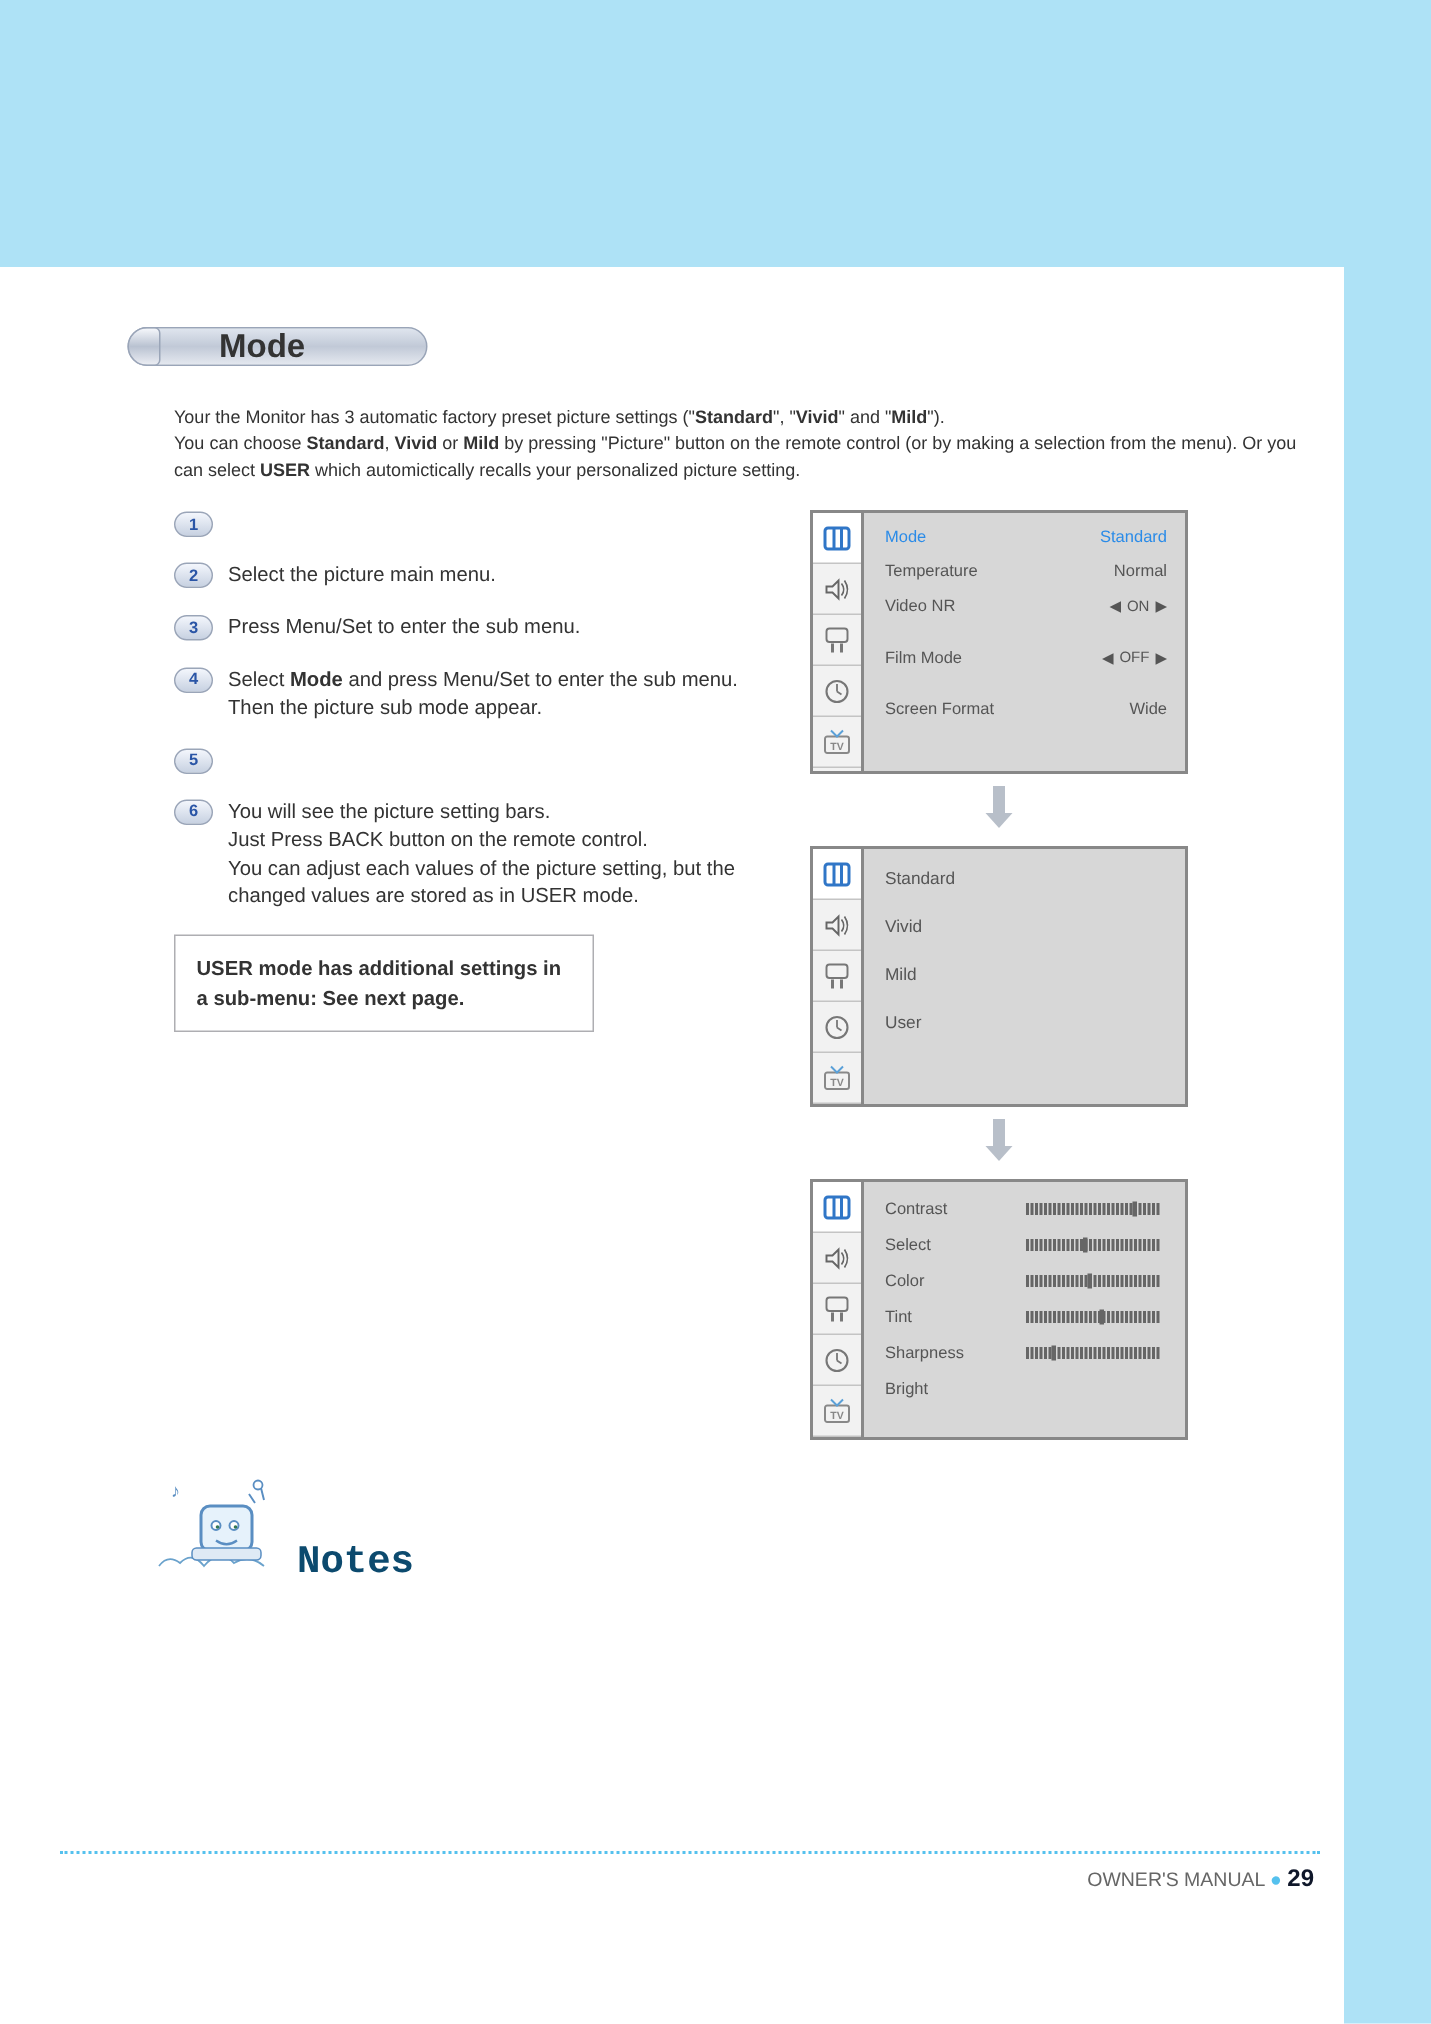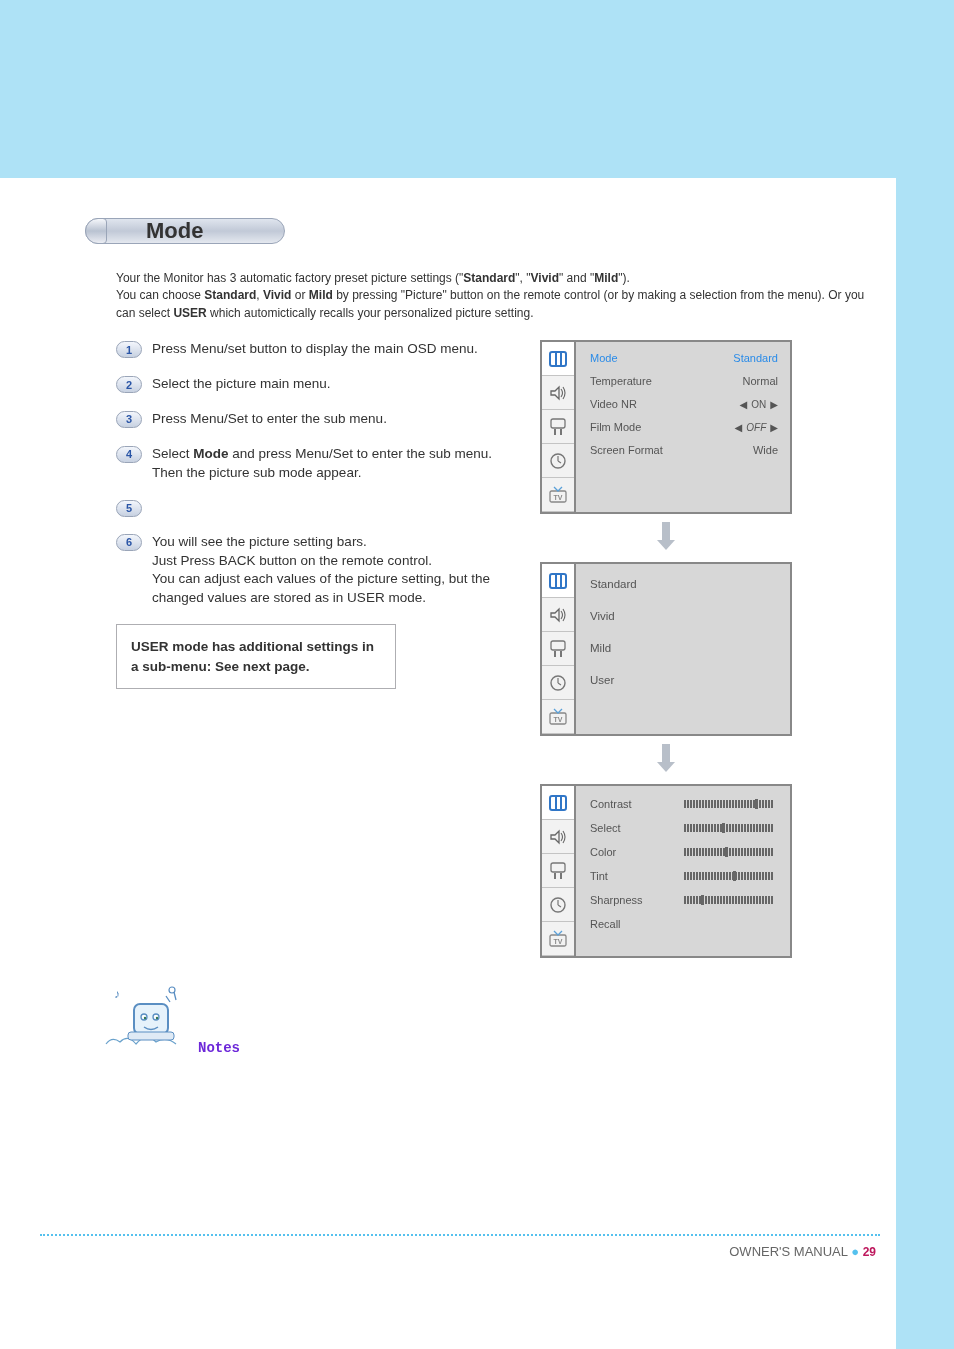--- a/index.html
+++ b/index.html
@@ -194,42 +194,42 @@
     position: absolute;
     left: 104px;
     top: 984px;
     display: flex;
     align-items: flex-end;
     gap: 4px;
   }
   .notes-title {
     font-family: "Courier New", monospace;
     font-weight: bold;
-    font-size: 14px;
-    color: #6d28d9;
+    font-size: 26px;
+    color: #0c4a6e;
   }
   .dotted-hr {
     position: absolute;
     left: 40px;
     right: 74px;
     top: 1234px;
     border: none;
     border-top: 2.5px dotted #55c1ee;
   }
   .footer {
     position: absolute;
     right: 78px;
     top: 1244px;
     font-size: 13px;
     color: #666;
   }
   .footer-num {
-    color: #be185d;
+    color: #0f172a;
     font-weight: bold;
-    font-size: 12px;
+    font-size: 16px;
   }
   .footer-dot { color: #55c1ee; }
   svg { display: block; }
 </style>
 </head>
 <body>
 
 <div class="top-bg"></div>
 <div class="right-bg"></div>
 
@@ -245,21 +245,20 @@
   <p class="intro">
     <span>Your the Monitor has 3 automatic factory preset picture settings ("</span><b>Standard</b><span>", "</span><b>Vivid</b><span>" and "</span><b>Mild</b><span>").</span><br>
     <span>You can choose </span><b>Standard</b><span>, </span><b>Vivid</b><span> or </span><b>Mild</b><span> by pressing "Picture" button on the remote control (or by making a selection from the menu). Or you can select </span><b>USER</b><span> which automictically recalls your personalized picture setting.</span>
   </p>
 
   <div class="steps-area">
     <div class="steps-col">
       <div id="steps-container">
           <div class="step-row">
             <div class="step-num">1</div>
-            <div class="step-text">Press Menu/set button to display the main OSD menu.</div>
           </div>
           <div class="step-row">
             <div class="step-num">2</div>
             <div class="step-text">Select the picture main menu.</div>
           </div>
           <div class="step-row">
             <div class="step-num">3</div>
             <div class="step-text">Press Menu/Set to enter the sub menu.</div>
           </div>
           <div class="step-row">
@@ -329,21 +328,21 @@
               <span class="tri-lr">
                 <span>◀</span>
                 <span style="margin:0 2px;">ON</span>
                 <span>▶</span>
               </span>
             </div>
             <div class="osd-row">
               <span>Film Mode</span>
               <span class="tri-lr">
                 <span>◀</span>
-                <span style="margin:0 2px;font-style:italic;">OFF</span>
+                <span style="margin:12px 2px;">OFF</span>
                 <span>▶</span>
               </span>
             </div>
             <div class="osd-row">
               <span>Screen Format</span>
               <span>Wide</span>
             </div>
             <div style="height: 18px;"></div>
           </div>
       </div>
@@ -627,21 +626,21 @@
                   <div class="slider-tick"></div>
                   <div class="slider-tick"></div>
                   <div class="slider-tick"></div>
                   <div class="slider-tick"></div>
                   <div class="slider-tick"></div>
                 </div>
                 <div class="slider-thumb" style="left: 16.92px;"></div>
               </div>
             </div>
             <div class="slider-cell">
-              <span>Recall</span>
+              <span>Bright</span>
             </div>
           </div>
       </div>
 
     </div>
   </div>
 </div>
 
 <div class="notes-block">
   <svg width="90" height="72">

